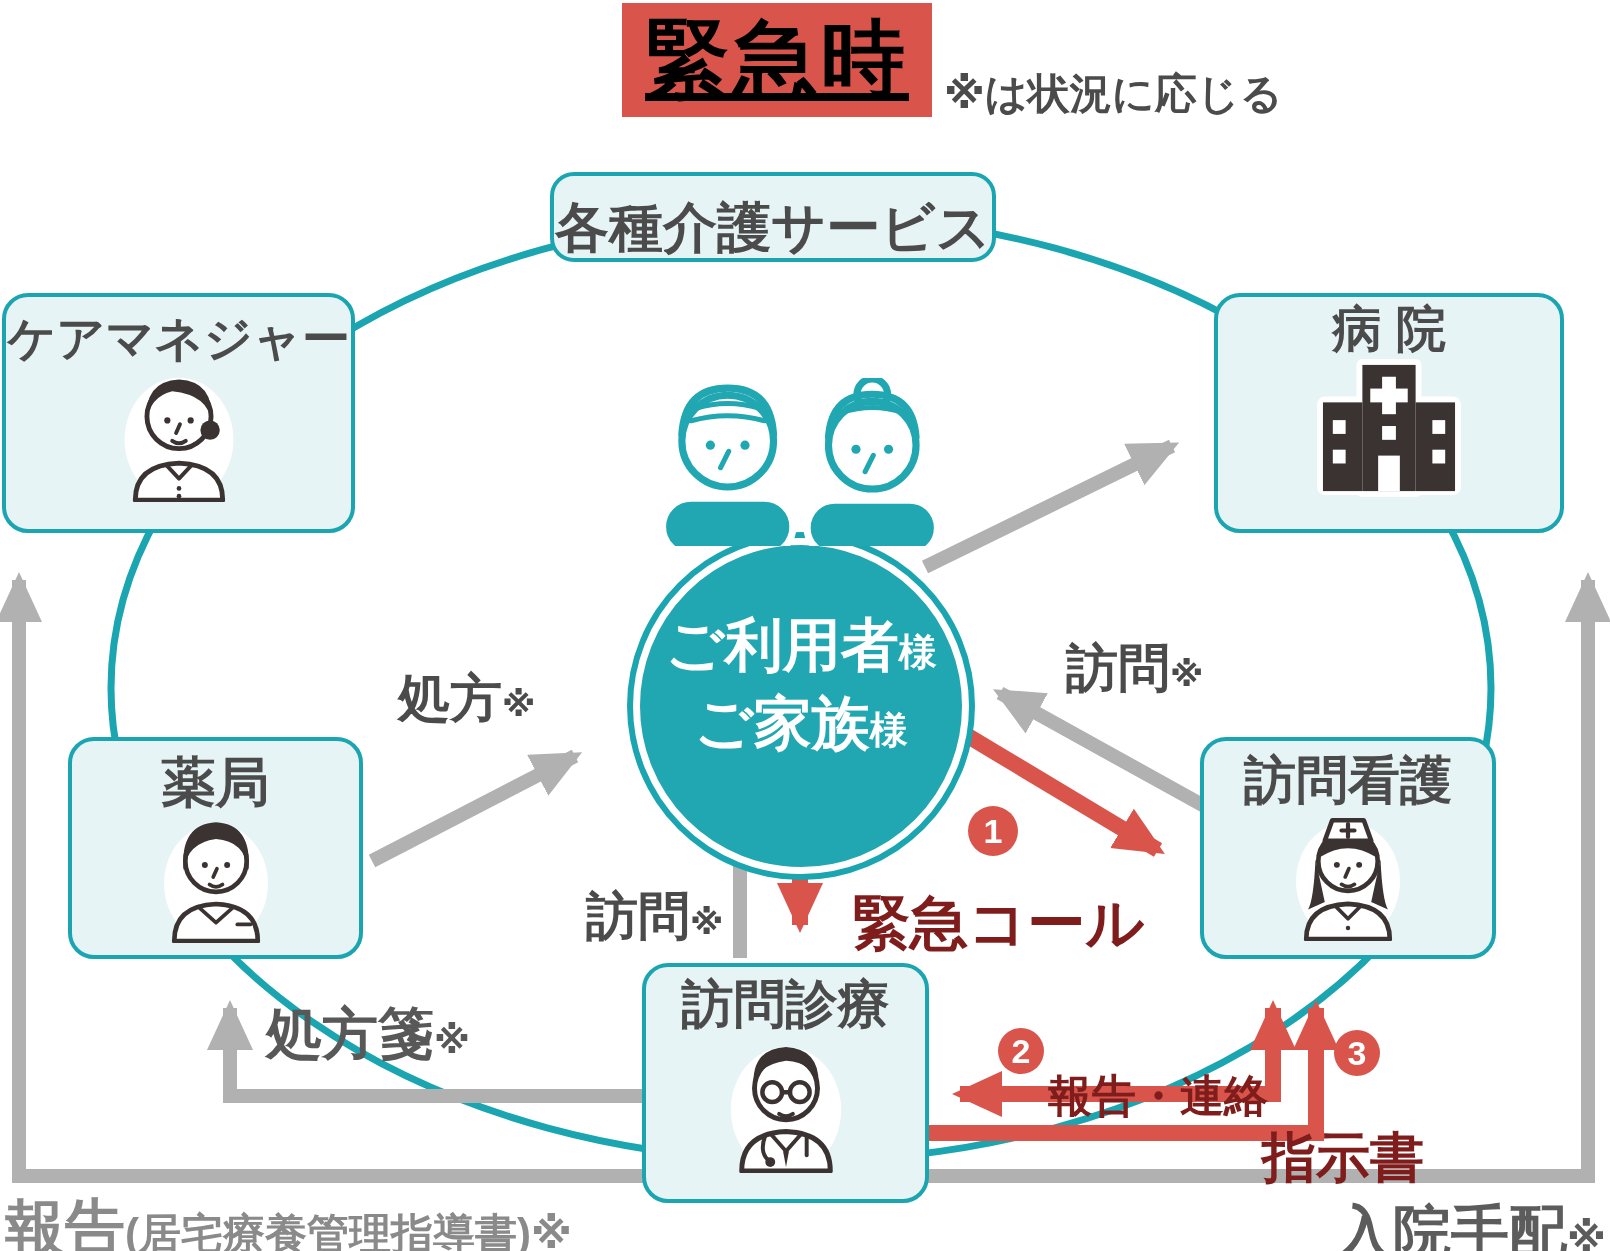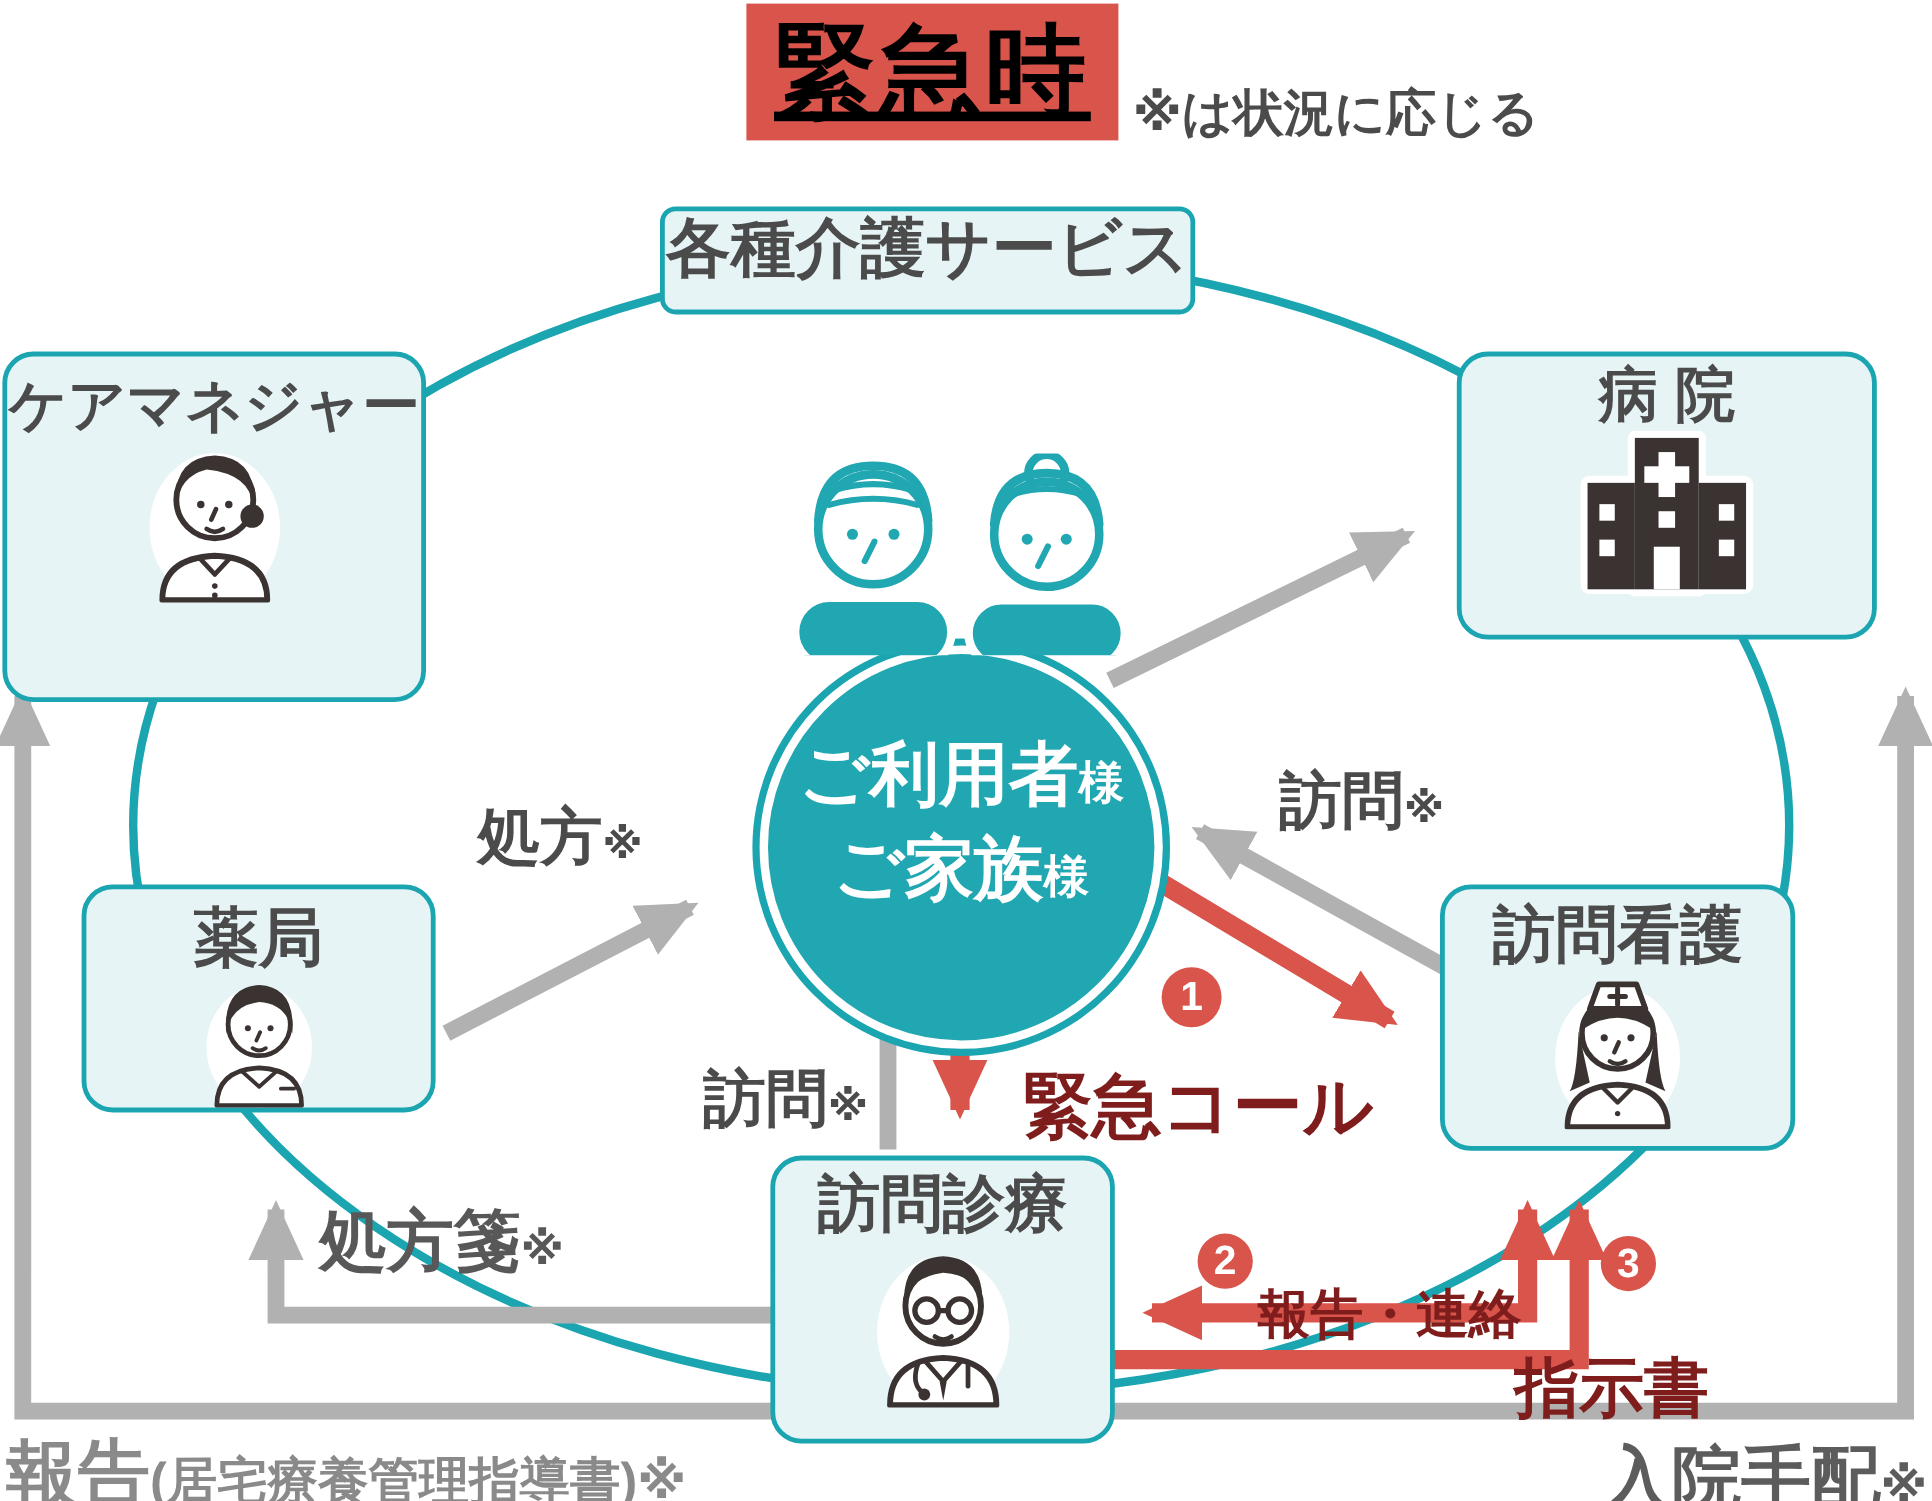--- a/index.html
+++ b/index.html
@@ -5,21 +5,21 @@
   html,body{margin:0;padding:0;background:#ffffff;}
   body{font-family:"Liberation Sans","DejaVu Sans",sans-serif;}
   .canvas{position:relative;width:1610px;height:1251px;background:#fff;overflow:hidden;}
   .abs{position:absolute;}
   .title-box{background:#d9544b;color:#000000;display:flex;align-items:center;justify-content:center;
     font-size:84px;font-weight:800;letter-spacing:4px;text-decoration:underline;}
   .title-note{font-size:42px;font-weight:700;color:#4b4b4b;white-space:nowrap;}
   .node-box{background:#e7f4f6;border:4px solid #1ba5b0;border-radius:26px;box-sizing:border-box;
     display:flex;flex-direction:column;align-items:center;}
   .node-label{font-weight:800;color:#4b4b4b;white-space:nowrap;line-height:1.15;}
-  .pill{border-radius:13px;justify-content:flex-start;}
+  .pill{border-radius:24px;justify-content:flex-end;}
   .pill .node-label{font-size:54px;}
   .circle{border-radius:50%;background:#21a7b1;border:7px solid #fff;box-shadow:0 0 0 6px #1ba5b0;
     box-sizing:border-box;}
   .circle-line{position:absolute;width:100%;text-align:center;color:#fff;font-weight:800;
     white-space:nowrap;}
   .circle-line .big{font-size:58px;}
   .circle-line .small{font-size:38px;}
   .lbl{position:absolute;font-weight:800;white-space:nowrap;line-height:1;}
   .lbl .mark{font-size:0.66em;}
   .lbl-dark{color:#4b4b4b;font-size:52px;}
@@ -68,21 +68,21 @@
 
   <div class="title-box abs" style="left:622px;top:3px;width:310px;height:114px">
     <span>緊急時</span>
   </div>
   <div class="title-note abs" style="left:944px;top:66px">※は状況に応じる</div>
 
   <div class="node-box pill abs" style="left:550px;top:172px;width:446px;height:90px">
     <span class="node-label">各種介護サービス</span>
   </div>
 
-  <div class="node-box abs" style="left:2px;top:293px;width:353px;height:292px;padding-top:14px">
+  <div class="node-box abs" style="left:2px;top:293px;width:353px;height:240px;padding-top:14px">
     <span class="node-label" style="font-size:48px">ケアマネジャー</span>
     <svg width="128" height="136" viewBox="0 0 130 140">
       <ellipse cx="65" cy="76" rx="56" ry="64" fill="#fff"></ellipse>
       <g stroke="#3a3331" stroke-width="5" fill="#fff" stroke-linecap="round" stroke-linejoin="round">
         <path d="M20,138 Q20,102 65,100 Q110,102 110,138 Z"></path>
         <circle cx="65" cy="52" r="33"></circle>
         <path d="M32,58 Q28,16 65,14 Q102,16 98,58 Q96,30 58,26 Q34,32 32,58 Z" fill="#3a3331" stroke="none"></path>
         <circle cx="97" cy="66" r="10" fill="#3a3331" stroke="none"></circle>
         <circle cx="53" cy="56" r="3.2" fill="#3a3331" stroke="none"></circle>
         <circle cx="77" cy="56" r="3.2" fill="#3a3331" stroke="none"></circle>
@@ -111,21 +111,21 @@
         <rect x="18" y="62" width="13" height="14"></rect>
         <rect x="18" y="92" width="13" height="14"></rect>
         <rect x="119" y="62" width="13" height="14"></rect>
         <rect x="119" y="92" width="13" height="14"></rect>
         <rect x="68" y="68" width="14" height="14"></rect>
         <rect x="64" y="98" width="22" height="36"></rect>
       </g>
     </svg>
   </div>
 
-  <div class="node-box abs" style="left:68px;top:737px;width:295px;height:190px;padding-top:10px">
+  <div class="node-box abs" style="left:68px;top:737px;width:295px;height:222px;padding-top:10px">
     <span class="node-label" style="font-size:54px">薬局</span>
     <svg width="122" height="130" viewBox="0 0 130 140">
       <ellipse cx="65" cy="76" rx="56" ry="64" fill="#fff"></ellipse>
       <g stroke="#3a3331" stroke-width="5" fill="#fff" stroke-linecap="round" stroke-linejoin="round">
         <path d="M20,138 Q20,100 65,98 Q110,100 110,138 Z"></path>
         <circle cx="65" cy="52" r="33"></circle>
         <path d="M30,62 Q26,12 65,10 Q104,12 100,62 Q96,30 65,28 Q34,32 30,62 Z" fill="#3a3331" stroke="none"></path>
         <circle cx="53" cy="56" r="3.2" fill="#3a3331" stroke="none"></circle>
         <circle cx="77" cy="56" r="3.2" fill="#3a3331" stroke="none"></circle>
         <path d="M66,60 L62,69" fill="none" stroke-width="4"></path>

